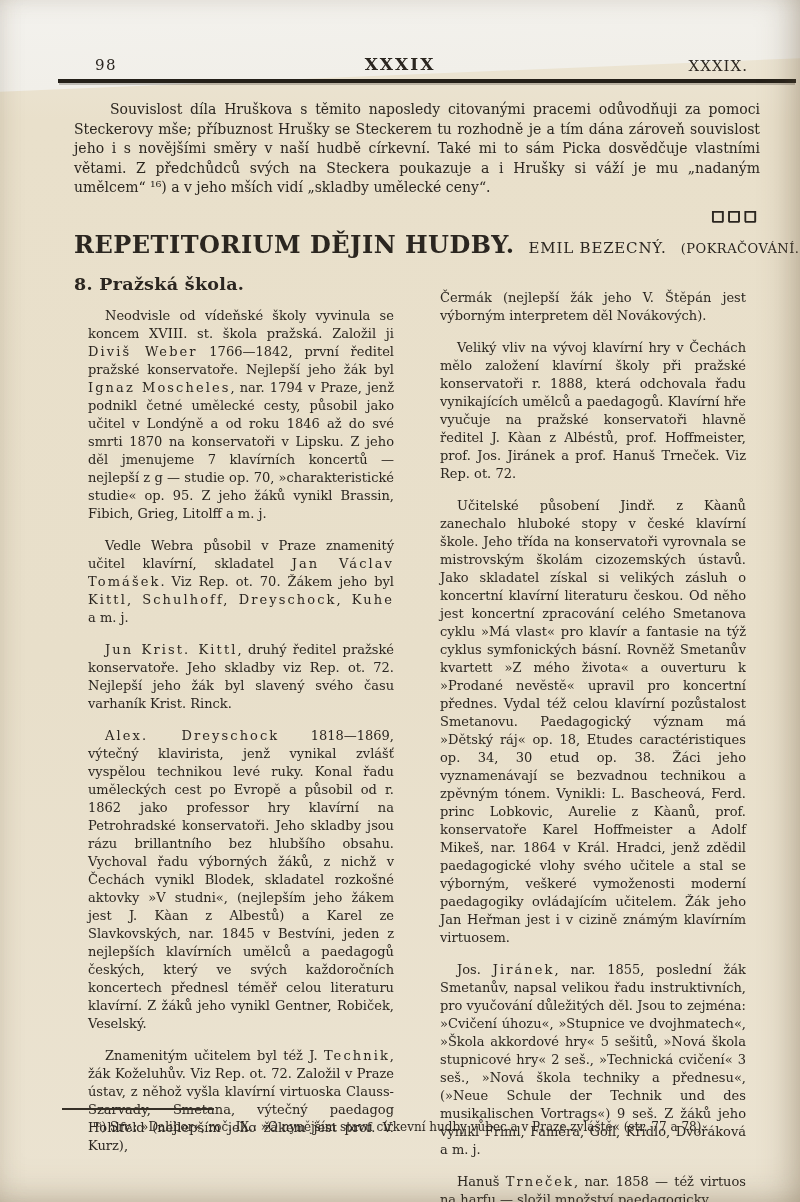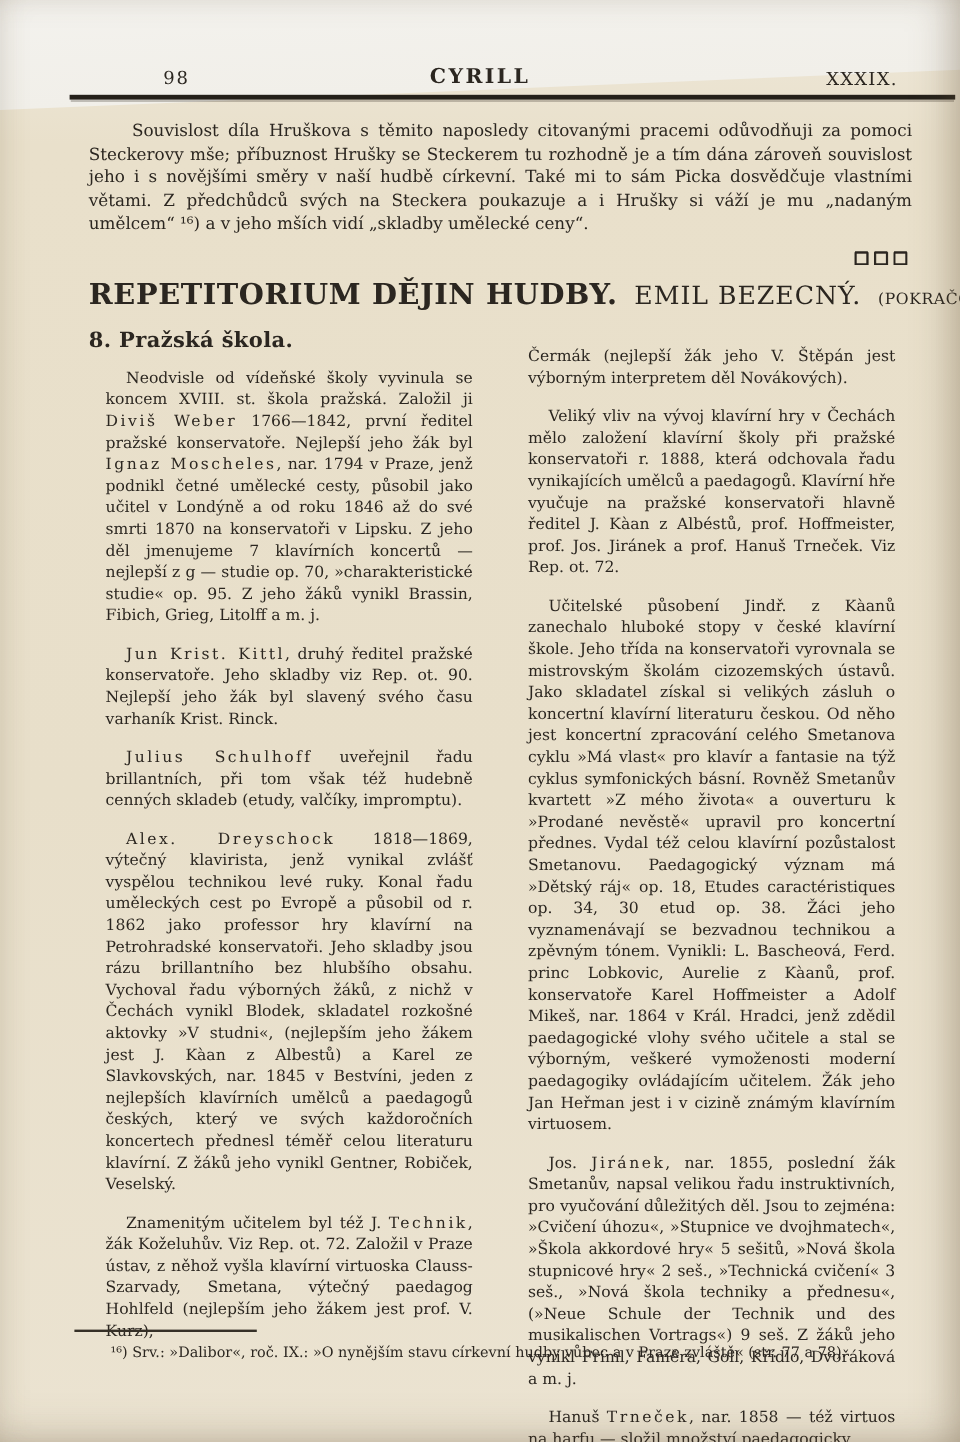--- a/index.html
+++ b/index.html
@@ -17,77 +17,77 @@
     background:linear-gradient(180deg,#f5f4f1 0%,#f1efe9 100%);
     transform:rotate(-2.4deg);transform-origin:100% 50%;
   }
   .vignette{
     position:absolute;inset:0;pointer-events:none;
     box-shadow:inset -20px 0 34px -14px rgba(104,86,60,.38),
                inset 0 -22px 40px -22px rgba(104,86,60,.28),
                inset 14px 0 30px -18px rgba(104,86,60,.18);
   }
   
-  .page-num{position:absolute;left:95px;top:56px;font-size:15px;letter-spacing:1.5px;margin-left:41px;}
+  .page-num{position:absolute;left:95px;top:56px;font-size:15px;letter-spacing:1.5px;}
   .journal-title{position:absolute;left:0;right:0;top:54px;text-align:center;
     font-weight:bold;font-size:17px;letter-spacing:2px;}
   .volume{position:absolute;right:52px;top:57px;font-size:15px;letter-spacing:1px;}
   .head-rule{position:absolute;left:58px;right:4px;top:79px;height:4px;background:#242019;
     box-shadow:0 3px 0 -1px rgba(44,36,26,.25);}
   
   .content{position:absolute;top:100px;left:74px;width:686px;}
   .intro{font-size:14px;line-height:19.5px;text-align:justify;text-indent:36px;margin:0;}
   .section-divider{margin-top:10px;text-align:right;font-size:14px;font-weight:bold;
     letter-spacing:3px;line-height:14px;
     text-shadow:.5px 0 currentColor,-.5px 0 currentColor,0 .5px currentColor,0 -.5px currentColor;}
   .title-row{margin-top:8px;display:flex;align-items:baseline;gap:14px;white-space:nowrap;}
   .article-title{font-size:24px;font-weight:bold;letter-spacing:.5px;margin:0;}
-  .article-author{font-size:21px;letter-spacing:.8px;}
+  .article-author{font-size:15px;letter-spacing:.8px;}
   .article-cont{font-size:13px;letter-spacing:.5px;}
   
   .columns{margin-top:16px;display:flex;gap:18px;}
   .col{width:334px;font-size:13px;line-height:18px;text-align:justify;}
   .col-heading{font-size:17.5px;font-weight:bold;margin:0 0 12px 0;letter-spacing:.3px;}
   .para{margin:14px;text-indent:17px;}
   .para.no-indent{text-indent:0;}
   .spaced{letter-spacing:.16em;}
   
   .footnote{position:absolute;top:1108px;left:62px;width:688px;}
   .fn-rule{width:152px;height:2px;background:#363027;margin-bottom:9px;}
   .fn-text{font-size:12px;line-height:16px;margin:0;padding-left:30px;}
 </style>
 </head>
 <body>
 
 <div class="scan">
   <div class="scan-edge"></div>
 
   <span class="page-num">98</span>
-  <div class="journal-title">CYRILL</div>
+  <div class="journal-title">XXXIX</div>
   <span class="volume">XXXIX.</span>
   <div class="head-rule"></div>
 
   <div class="content">
     <p class="intro">Souvislost díla Hruškova s těmito naposledy citovanými pracemi odůvodňuji za pomoci Steckerovy mše; příbuznost Hrušky se Steckerem tu rozhodně je a tím dána zároveň souvislost jeho i s novějšími směry v naší hudbě církevní. Také mi to sám Picka dosvědčuje vlastními větami. Z předchůdců svých na Steckera poukazuje a i Hrušky si váží je mu „nadaným umělcem“ ¹⁶) a v jeho mších vidí „skladby umělecké ceny“.</p>
 
     <div class="section-divider">□□□</div>
 
     <div class="title-row">
       <h1 class="article-title">REPETITORIUM DĚJIN HUDBY.</h1>
       <span class="article-author">EMIL BEZECNÝ.</span>
       <span class="article-cont">(POKRAČOVÁNÍ.)</span>
     </div>
 
     <div class="columns">
       <div class="col">
         <h2 class="col-heading">8. Pražská škola.</h2>
         <div>
             <p class="para"><span>Neodvisle od vídeňské školy vyvinula se koncem XVIII. st. škola pražská. Založil ji </span><span class="spaced">Diviš Weber</span><span> 1766—1842, první ředitel pražské konservatoře. Nejlepší jeho žák byl </span><span class="spaced">Ignaz Moscheles</span><span>, nar. 1794 v Praze, jenž podnikl četné umělecké cesty, působil jako učitel v Londýně a od roku 1846 až do své smrti 1870 na konservatoři v Lipsku. Z jeho děl jmenujeme 7 klavírních koncertů — nejlepší z g — studie op. 70, »charakteristické studie« op. 95. Z jeho žáků vynikl Brassin, Fibich, Grieg, Litolff a m. j.</span></p>
-            <p class="para"><span class="spaced">Jun Krist. Kittl</span><span>, druhý ředitel pražské konservatoře. Jeho skladby viz Rep. ot. 90. Nejlepší jeho žák byl slavený svého času varhaník Krist. Rinck.</span></p>
-            <p class="para"><span class="spaced">Julius Schulhoff</span><span> uveřejnil řadu brillantních, při tom však též hudebně cenných skladeb (etudy, valčíky, impromptu).</span></p>
+            <p class="para"><span>Vedle Webra působil v Praze znamenitý učitel klavírní, skladatel </span><span class="spaced">Jan Václav Tomášek</span><span>. Viz Rep. ot. 70. Žákem jeho byl </span><span class="spaced">Kittl, Schulhoff, Dreyschock, Kuhe</span><span> a m. j.</span></p>
+            <p class="para"><span class="spaced">Jun Krist. Kittl</span><span>, druhý ředitel pražské konservatoře. Jeho skladby viz Rep. ot. 72. Nejlepší jeho žák byl slavený svého času varhaník Krist. Rinck.</span></p>
             <p class="para"><span class="spaced">Alex. Dreyschock</span><span> 1818—1869, výtečný klavirista, jenž vynikal zvlášť vyspělou technikou levé ruky. Konal řadu uměleckých cest po Evropě a působil od r. 1862 jako professor hry klavírní na Petrohradské konservatoři. Jeho skladby jsou rázu brillantního bez hlubšího obsahu. Vychoval řadu výborných žáků, z nichž v Čechách vynikl Blodek, skladatel rozkošné aktovky »V studni«, (nejlepším jeho žákem jest J. Kàan z Albestů) a Karel ze Slavkovských, nar. 1845 v Bestvíni, jeden z nejlepších klavírních umělců a paedagogů českých, který ve svých každoročních koncertech přednesl téměř celou literaturu klavírní. Z žáků jeho vynikl Gentner, Robiček, Veselský.</span></p>
             <p class="para"><span>Znamenitým učitelem byl též J. </span><span class="spaced">Technik</span><span>, žák Koželuhův. Viz Rep. ot. 72. Založil v Praze ústav, z něhož vyšla klavírní virtuoska Clauss-Szarvady, Smetana, výtečný paedagog Hohlfeld (nejlepším jeho žákem jest prof. V. Kurz),</span></p>
           </div>
       </div>
       <div class="col">
         <div>
             <p class="para no-indent"><span>Čermák (nejlepší žák jeho V. Štěpán jest výborným interpretem děl Novákových).</span></p>
             <p class="para"><span>Veliký vliv na vývoj klavírní hry v Čechách mělo založení klavírní školy při pražské konservatoři r. 1888, která odchovala řadu vynikajících umělců a paedagogů. Klavírní hře vyučuje na pražské konservatoři hlavně ředitel J. Kàan z Albéstů, prof. Hoffmeister, prof. Jos. Jiránek a prof. Hanuš Trneček. Viz Rep. ot. 72.</span></p>
             <p class="para"><span>Učitelské působení Jindř. z Kàanů zanechalo hluboké stopy v české klavírní škole. Jeho třída na konservatoři vyrovnala se mistrovským školám cizozemských ústavů. Jako skladatel získal si velikých zásluh o koncertní klavírní literaturu českou. Od něho jest koncertní zpracování celého Smetanova cyklu »Má vlast« pro klavír a fantasie na týž cyklus symfonických básní. Rovněž Smetanův kvartett »Z mého života« a ouverturu k »Prodané nevěstě« upravil pro koncertní přednes. Vydal též celou klavírní pozůstalost Smetanovu. Paedagogický význam má »Dětský ráj« op. 18, Etudes caractéristiques op. 34, 30 etud op. 38. Žáci jeho vyznamenávají se bezvadnou technikou a zpěvným tónem. Vynikli: L. Bascheová, Ferd. princ Lobkovic, Aurelie z Kàanů, prof. konservatoře Karel Hoffmeister a Adolf Mikeš, nar. 1864 v Král. Hradci, jenž zdědil paedagogické vlohy svého učitele a stal se výborným, veškeré vymoženosti moderní paedagogiky ovládajícím učitelem. Žák jeho Jan Heřman jest i v cizině známým klavírním virtuosem.</span></p>
             <p class="para"><span>Jos. </span><span class="spaced">Jiránek</span><span>, nar. 1855, poslední žák Smetanův, napsal velikou řadu instruktivních, pro vyučování důležitých děl. Jsou to zejména: »Cvičení úhozu«, »Stupnice ve dvojhmatech«, »Škola akkordové hry« 5 sešitů, »Nová škola stupnicové hry« 2 seš., »Technická cvičení« 3 seš., »Nová škola techniky a přednesu«, (»Neue Schule der Technik und des musikalischen Vortrags«) 9 seš. Z žáků jeho vynikl Friml, Faměra, Goll, Křídlo, Dvořáková a m. j.</span></p>

